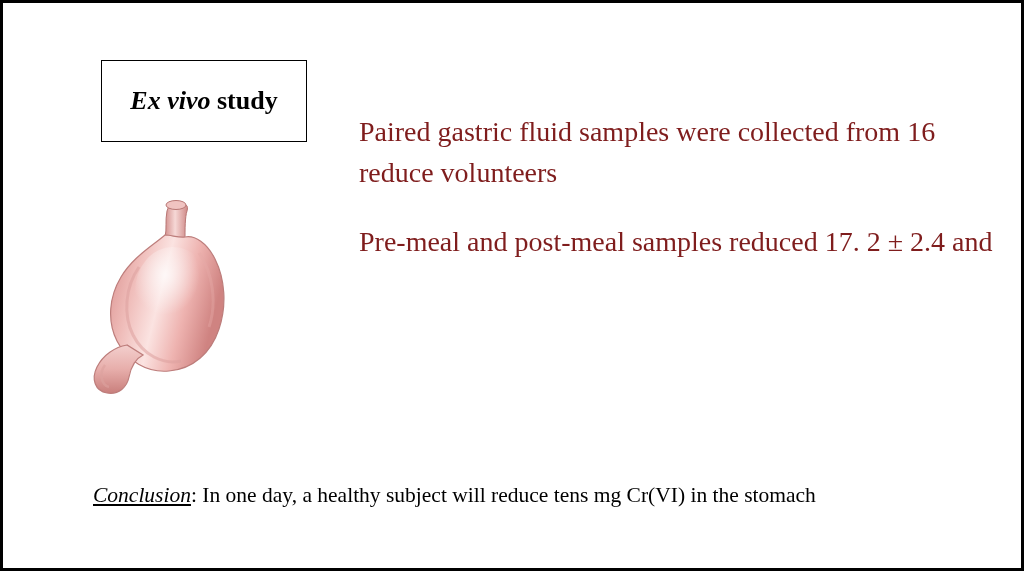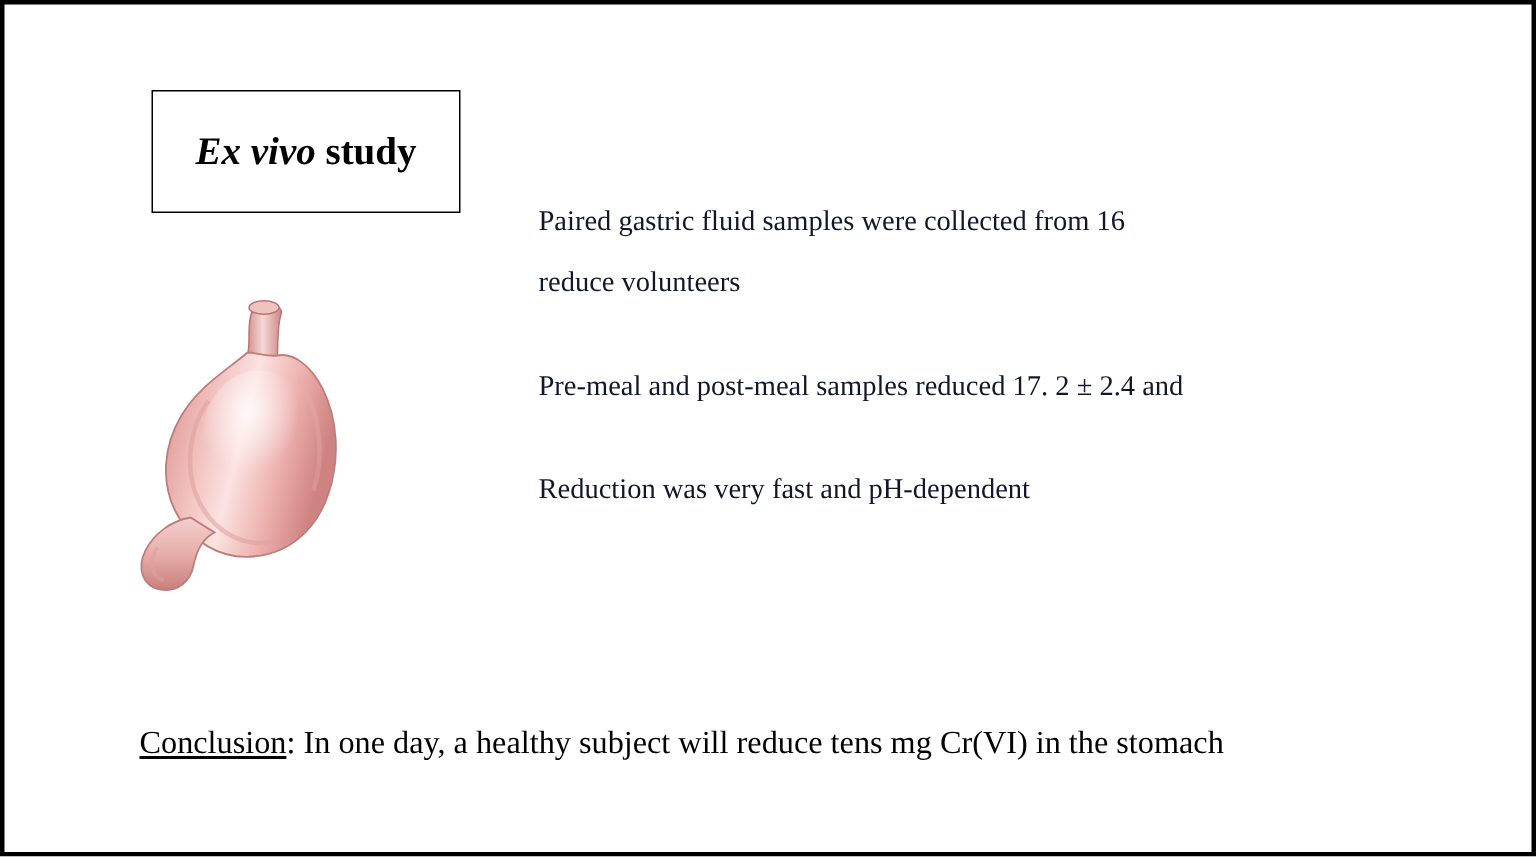--- a/index.html
+++ b/index.html
@@ -44,24 +44,24 @@
   .stomach-wrap {
     position: absolute;
     left: 78px;
     top: 192px;
     width: 190px;
     height: 210px;
   }
   .body-text {
     position: absolute;
     left: 356px;
-    top: 124px;
+    top: 108px;
     width: 640px;
-    font-size: 19px;
-    color: #0f172a;
+    font-size: 28px;
+    color: #7f1d1d;
     line-height: 1.0;
   }
   .para {
     margin: 0 0 0 0;
   }
   .line {
     display: block;
     height: 41px;
     line-height: 41px;
     white-space: nowrap;
@@ -73,20 +73,21 @@
   .conclusion {
     position: absolute;
     left: 90px;
     top: 480px;
     font-size: 21.5px;
     color: #000000;
     white-space: nowrap;
   }
   .conclusion .underline {
     text-decoration: underline;
+    font-style: italic;
   }
 </style>
 </head>
 <body>
 
 <div class="slide">
 
   <div class="title-box">
     <div class="title-text">
       <span class="ital">Ex vivo</span><span> study</span>
@@ -148,22 +149,19 @@
   <div class="body-text">
     <div class="para">
       <span class="line">Paired gastric fluid samples were collected from 16</span>
       <span class="line">reduce volunteers</span>
     </div>
     <span class="gap"></span>
     <div class="para">
       <span class="line">Pre-meal and post-meal samples reduced 17. 2 ± 2.4 and</span>
     </div>
     <span class="gap"></span>
-    <div class="para">
-      <span class="line">Reduction was very fast and pH-dependent</span>
-    </div>
   </div>
 
   <div class="conclusion">
     <span class="underline">Conclusion</span><span>: In one day, a healthy subject will reduce tens mg Cr(VI) in the stomach</span>
   </div>
 
 </div>
 
 </body></html>

